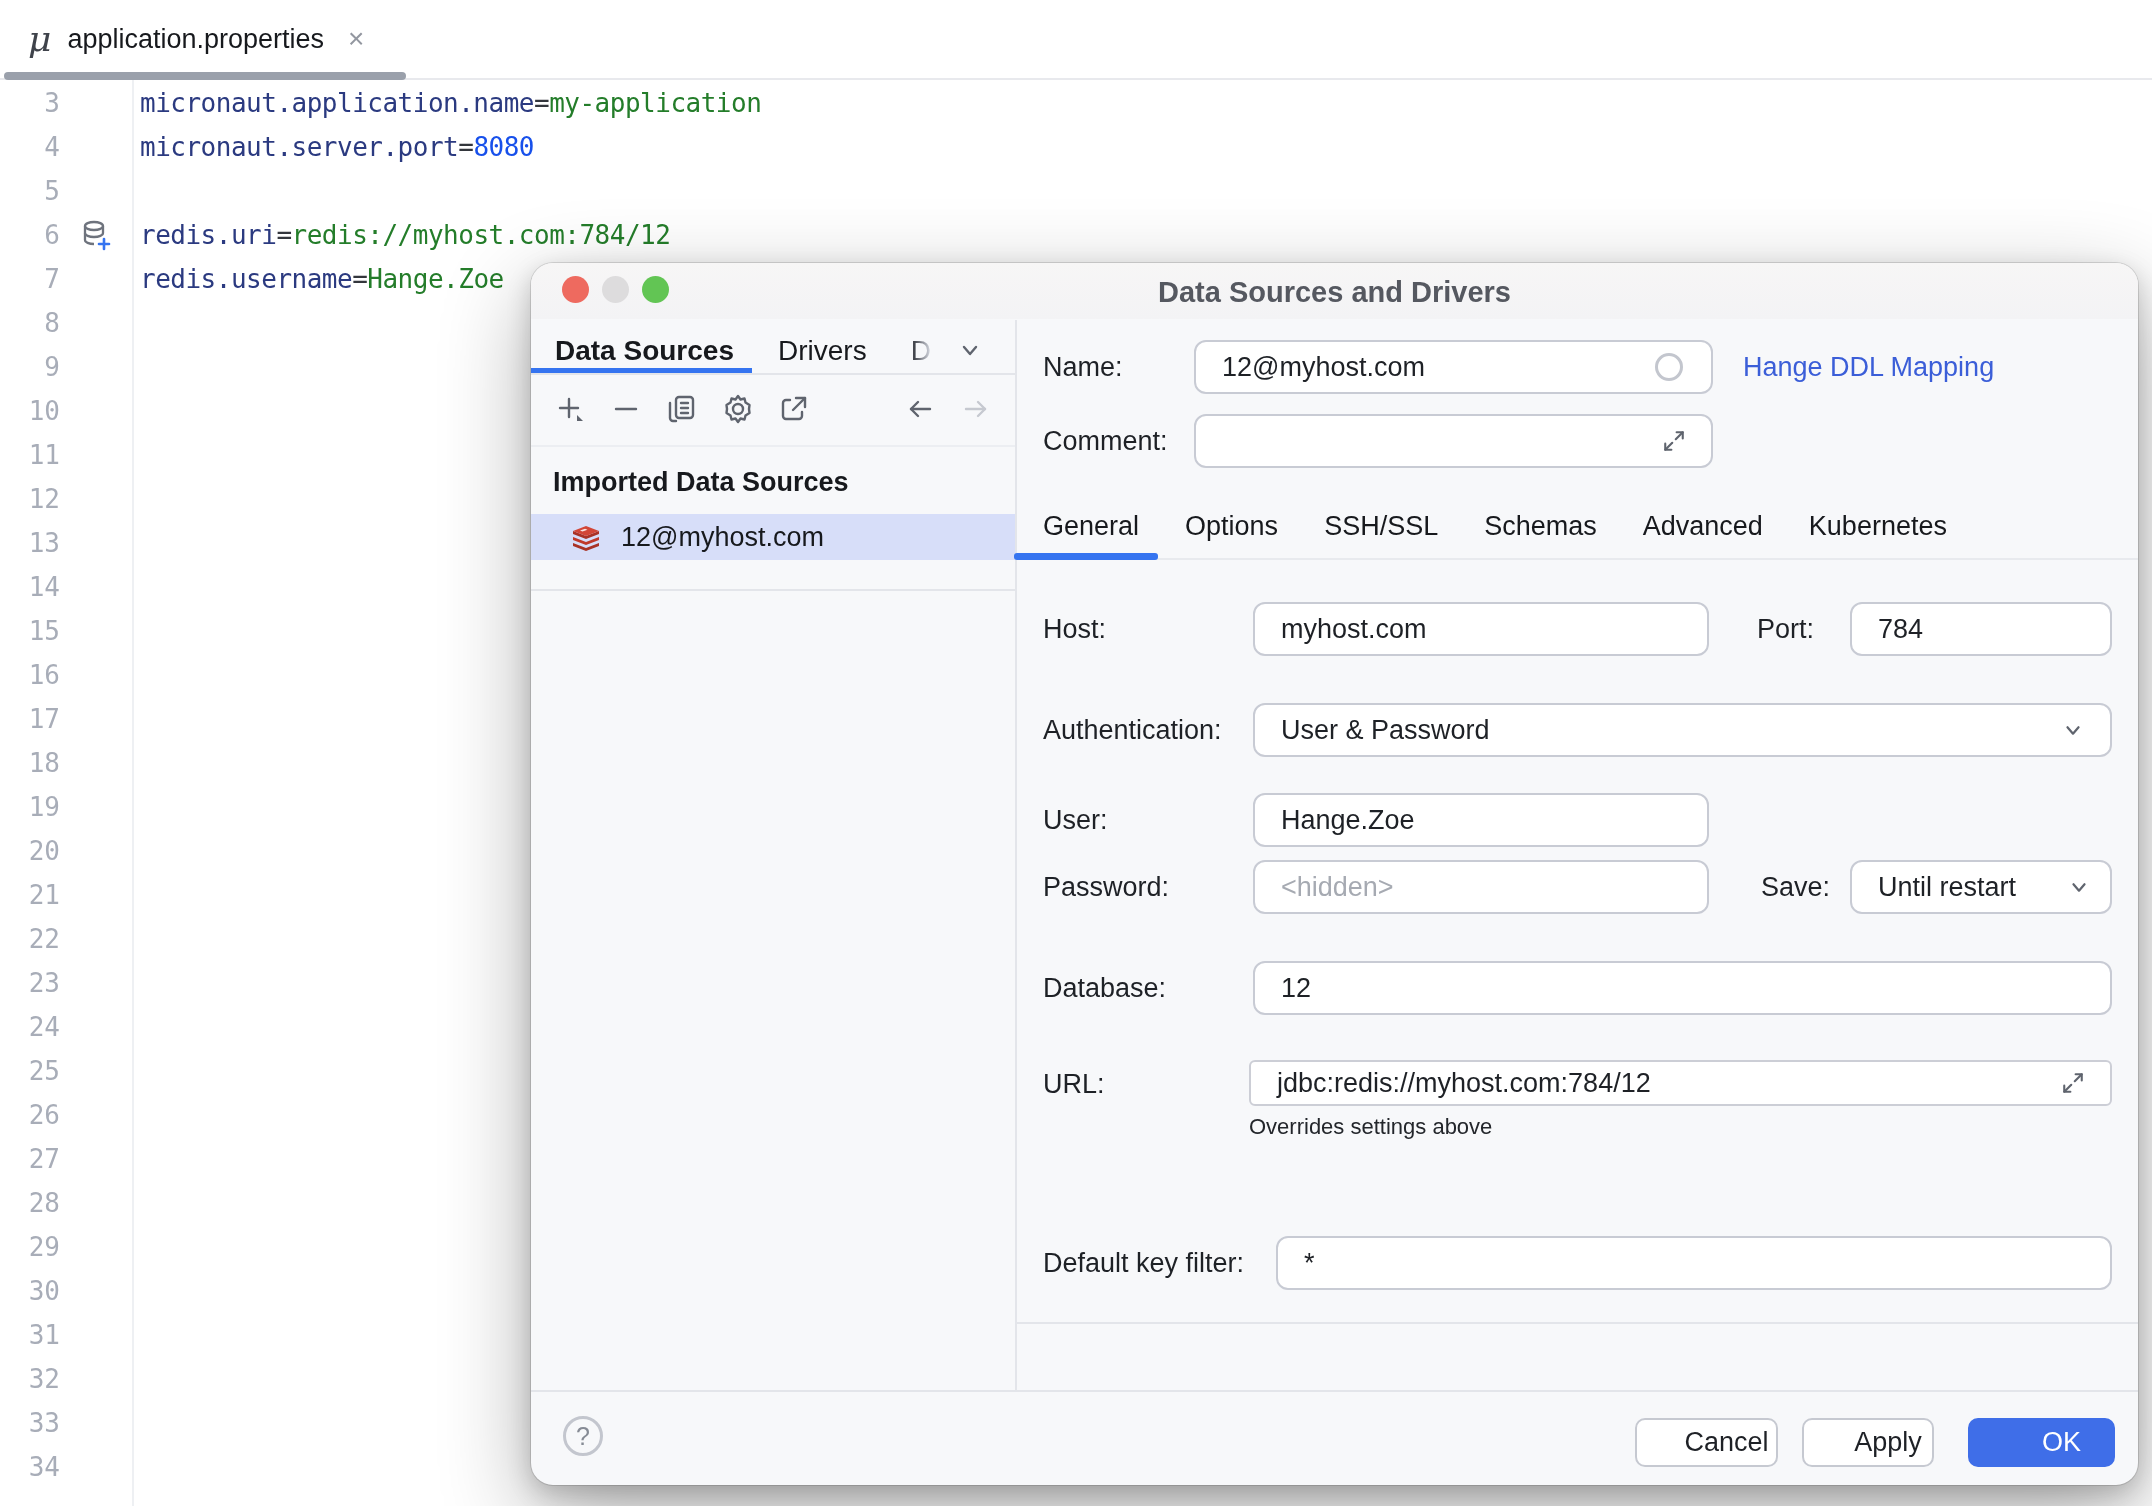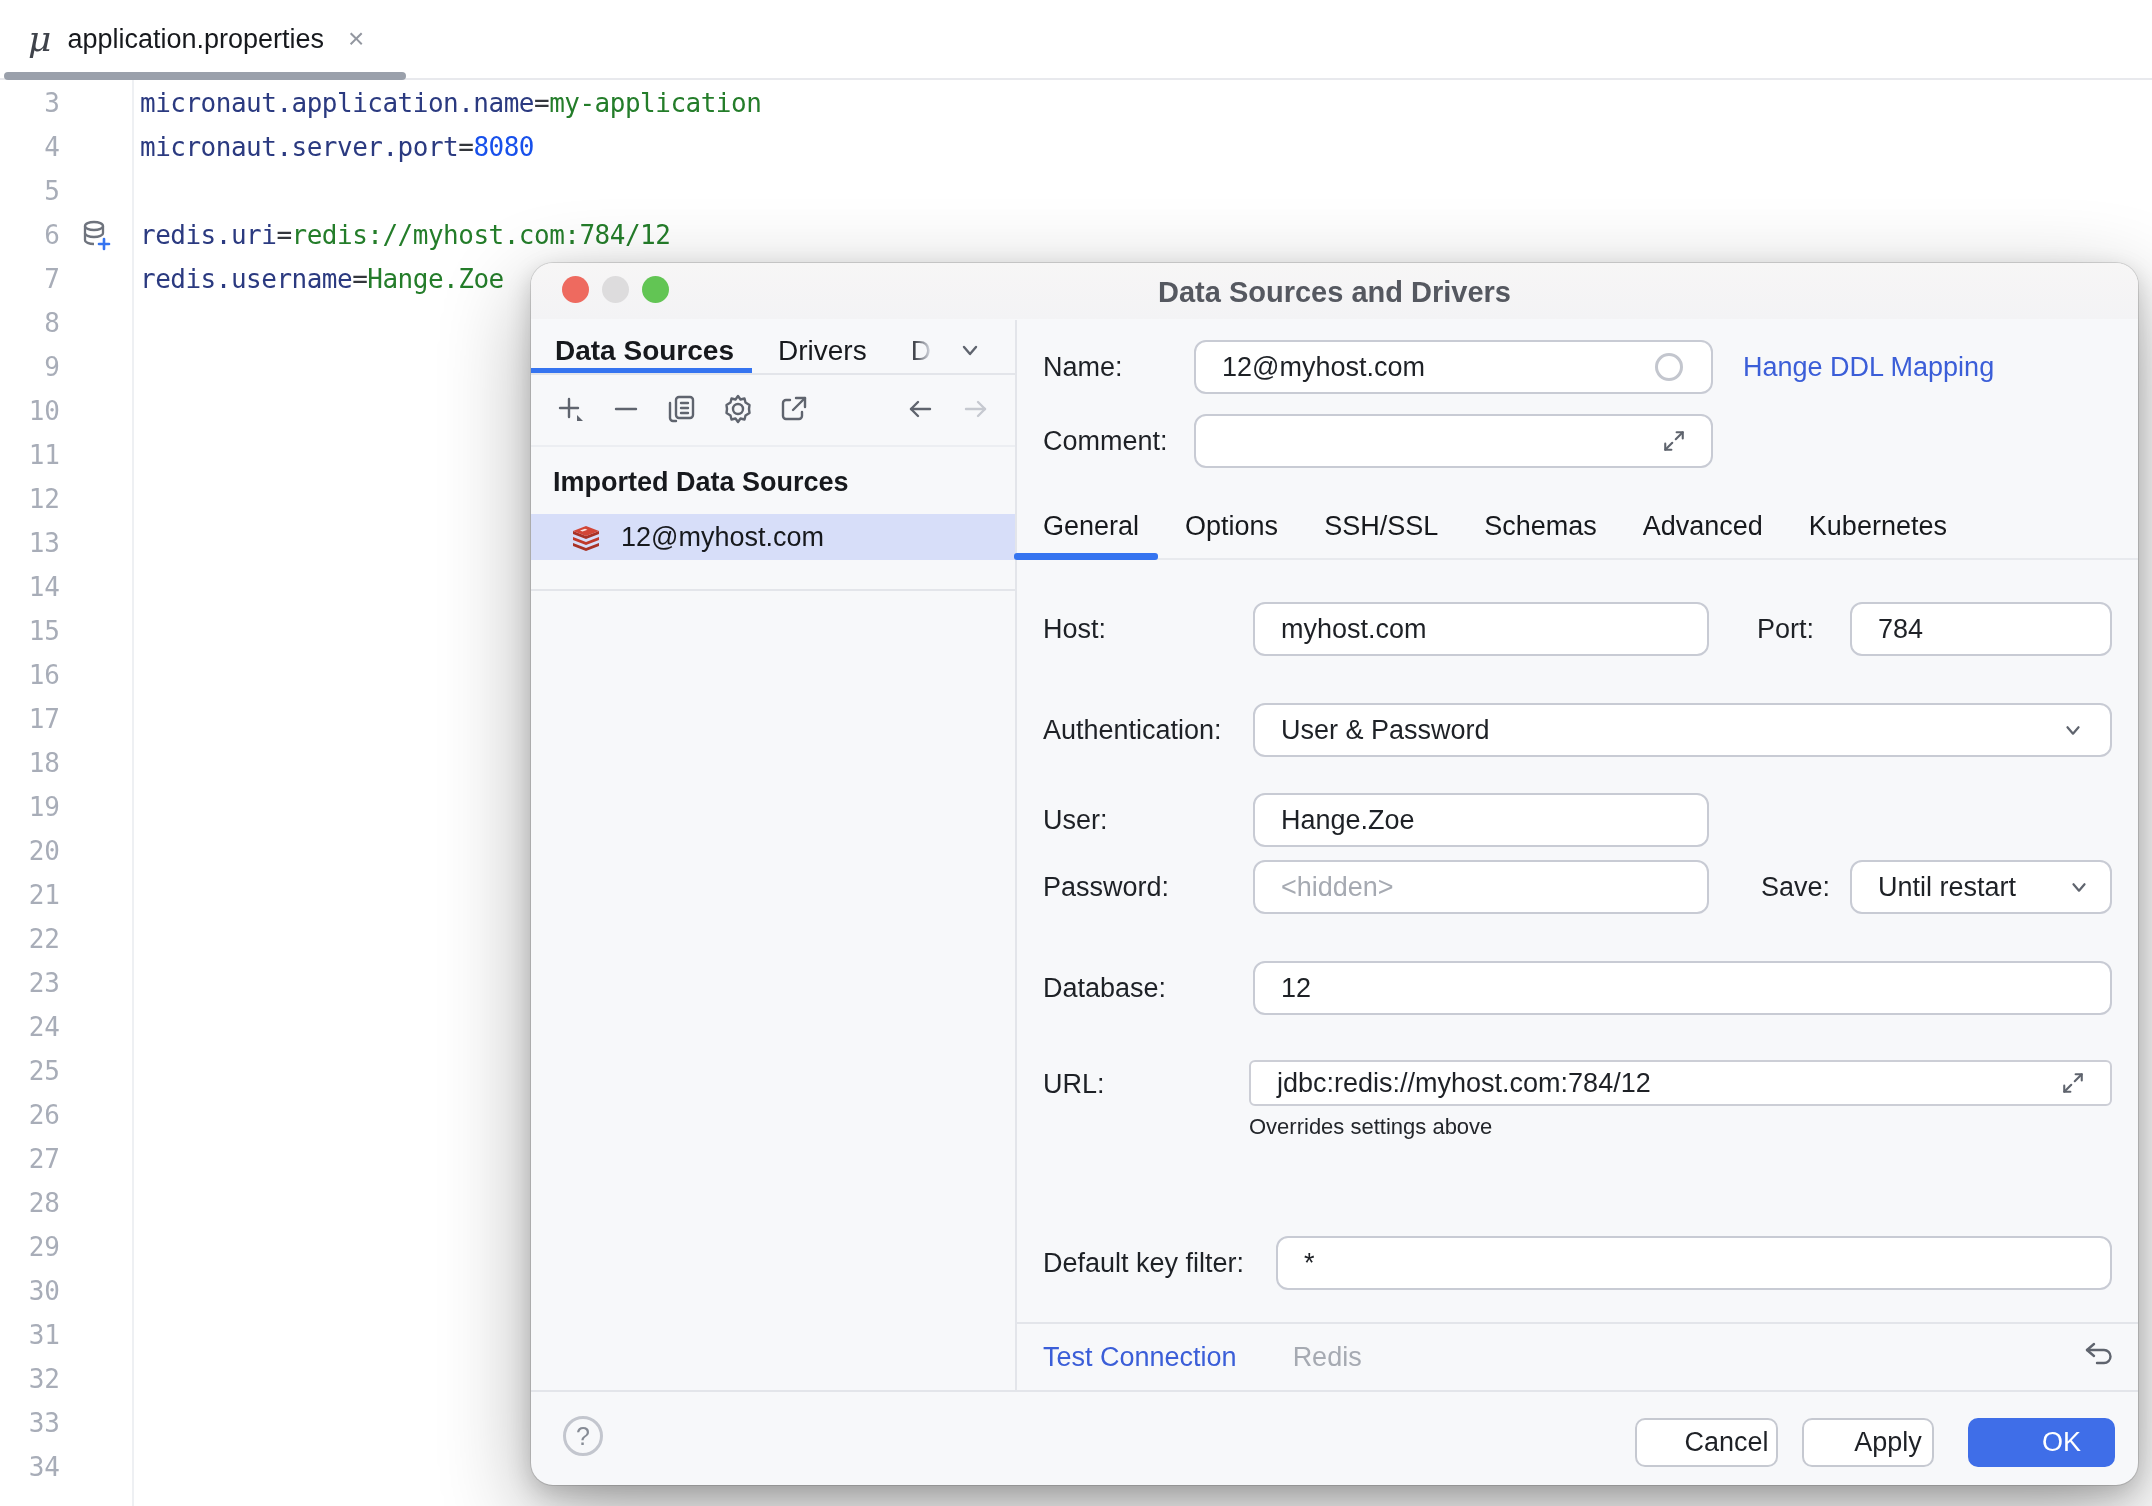--- a/index.html
+++ b/index.html
@@ -444,30 +444,20 @@
             <line x1="6" y1="26" x2="14" y2="18"></line>
           </svg>
       </span>
     </div>
     <div id="url-caption">Overrides settings above</div>
 
     <div class="flabel" style="left:512px;top:985px;">Default key filter:</div>
     <input class="fld" style="left: 745px; top: 973px; width: 836px;" value="*">
 
     <div class="hsep" style="left:485px;top:1059px;width:1122px;"></div>
-    <div id="test-row">
-      <span class="link" style="position:static;">Test Connection</span>
-      <span class="drv">Redis</span>
-      <span class="icn" id="undo-btn">
-        <svg class="st" width="34" height="34" viewBox="0 0 34 34">
-            <polyline points="12,6 5,12 12,18"></polyline>
-            <path d="M5 12 h17 a6.5 6.5 0 0 1 0 13 h-7"></path>
-          </svg>
-      </span>
-    </div>
     <div class="hsep" style="left:0;top:1127px;width:1607px;"></div>
 
     <div id="footer">
       <div id="help-btn">?</div>
       <div class="btn" id="btn-cancel">Cancel</div>
       <div class="btn" id="btn-apply">Apply</div>
       <div class="btn" id="btn-ok">OK</div>
     </div>
   </div>
 </div>

